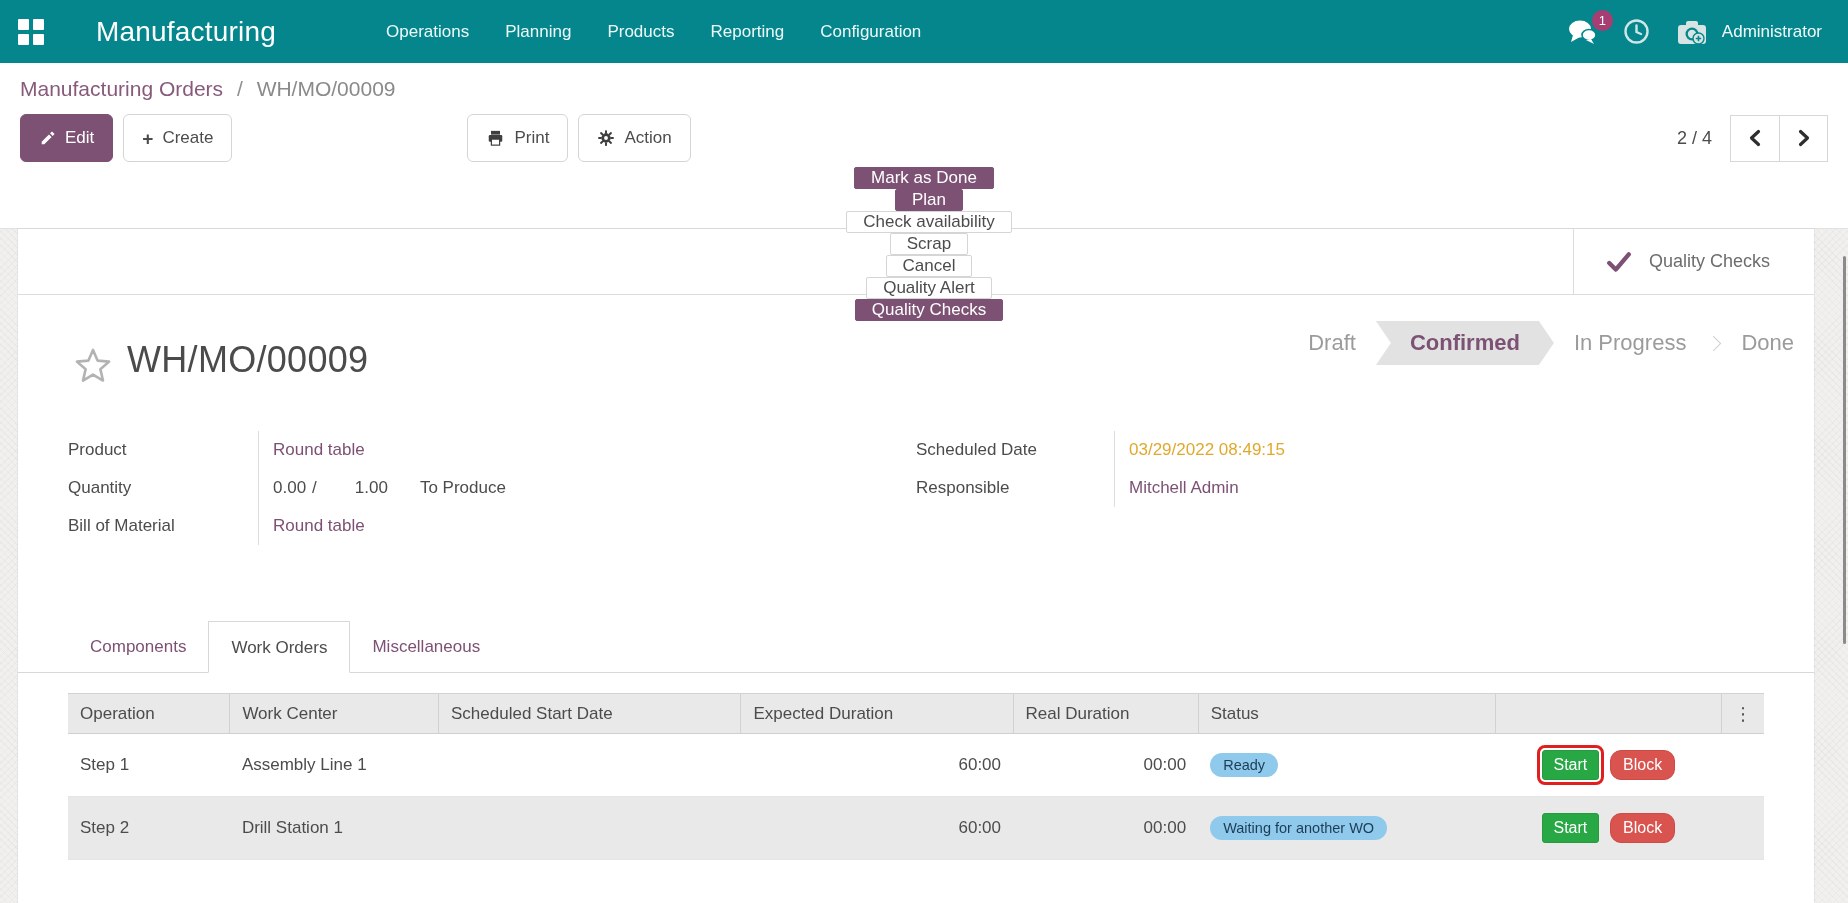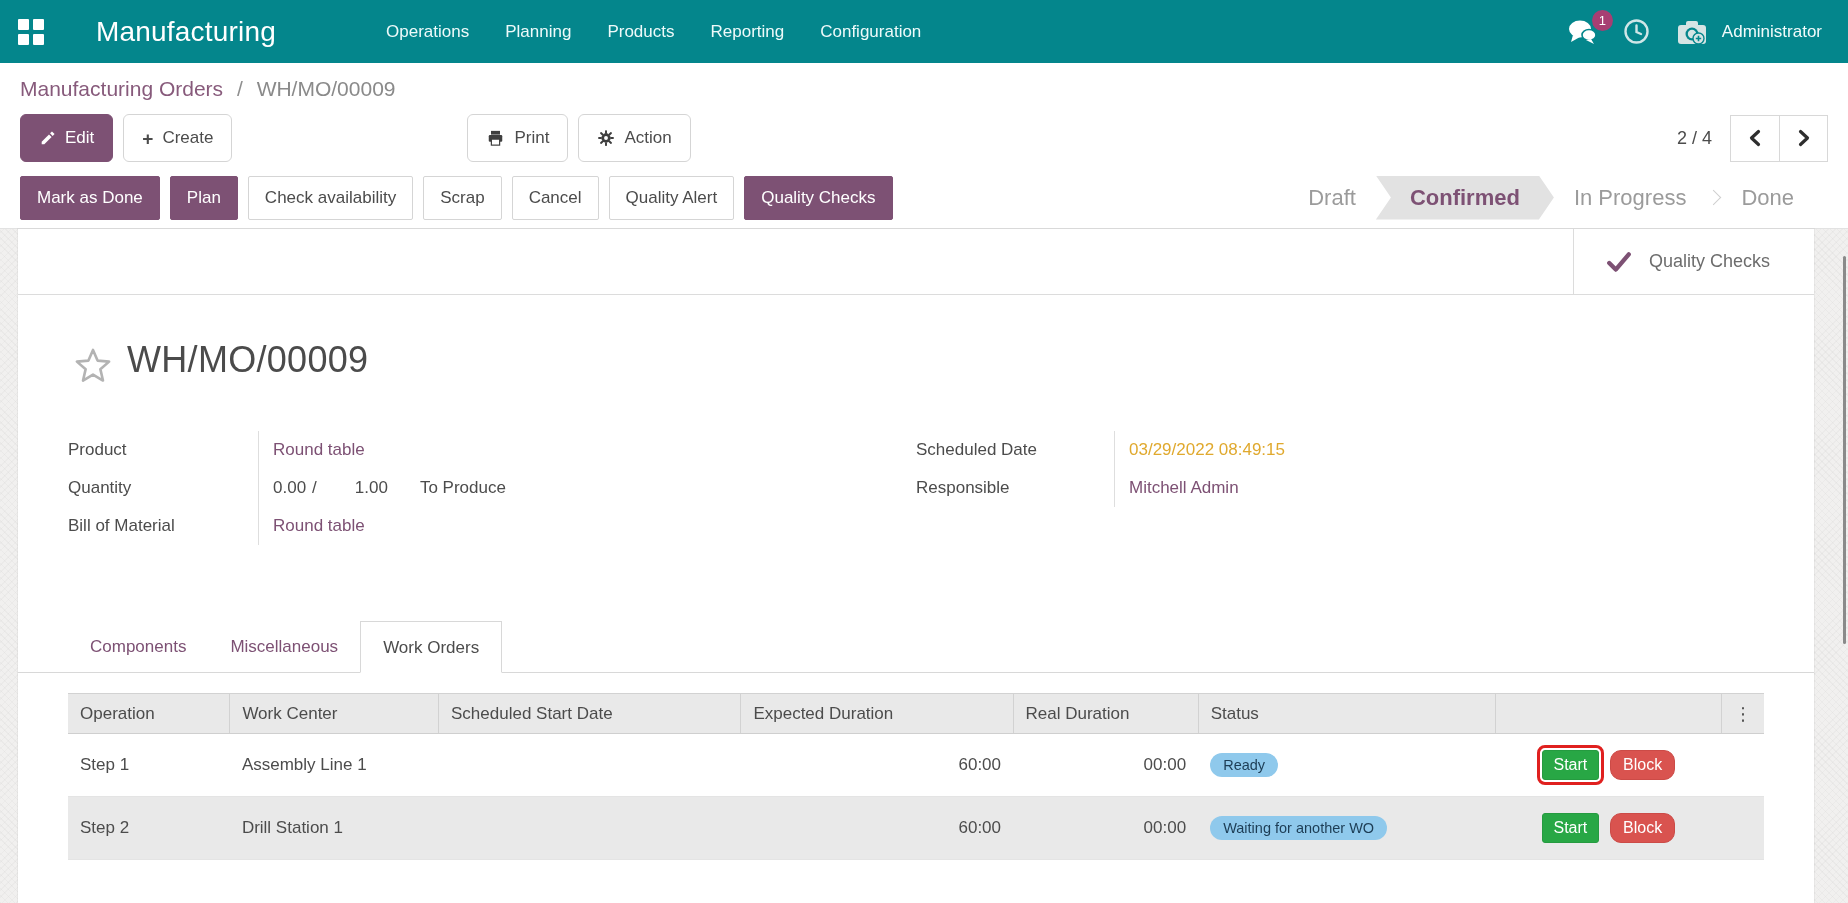--- a/index.html
+++ b/index.html
@@ -43,21 +43,21 @@
   .btn-primary { background:#7d5174; border-color:#7d5174; color:#fff; }
   .plus-glyph { font-size:19px; font-weight:700; line-height:1; }
   .group-sep { width:235px; }
   .btn + .btn { margin-left:10px; }
   .pager { margin-left:auto; display:flex; align-items:center; }
   .pager-count { font-size:18px; color:#4c4c4c; margin-right:18px; }
   .pager-btns { display:flex; border:1px solid #d8d8d8; height:47px; background:#fff; }
   .pager-btn { width:48px; display:flex; align-items:center; justify-content:center; cursor:pointer; }
   .pager-btn + .pager-btn { border-left:1px solid #d8d8d8; }
 
-  .action-row { height:62px; display:flex; align-items:center; padding:0 20px; background:#fff; border-bottom:1px solid #e2e2e2; }
+  .action-row { height:62px; display:flex; align-items:center; padding:0 20px; background:#fff; border-bottom:1px solid #e2e2e2;flex-direction:column; }
   .abtn { height:44px; padding:0 16px; font-size:17px; border:1px solid #d5d5d5; background:#fff;
           color:#4c4c4c; cursor:pointer; border-radius:2px; }
   .abtn + .abtn { margin-left:10px; }
   .abtn.purple { background:#7d5174; border-color:#7d5174; color:#fff; }
   .statusbar { margin-left:auto; display:flex; align-items:center; height:44px; margin-right:14px; }
   .step { font-size:22px; color:#9b9b9b; padding:0 20px; line-height:44px; cursor:pointer; white-space:nowrap; }
   .step.active {
     color:#7d5174; font-weight:700; background:#e2e2e2; padding:0 34px;
     clip-path:polygon(0 0, calc(100% - 15px) 0, 100% 50%, calc(100% - 15px) 100%, 0 100%, 15px 50%);
   }
@@ -307,22 +307,22 @@
           <span class="fval">
               <span class="link">Mitchell Admin</span>
             </span>
         </div>
       </div>
     </div>
 
     <div class="notebook">
       <div class="tabs">
         <div class="tab">Components</div>
+        <div class="tab active">Work Orders</div>
         <div class="tab">Miscellaneous</div>
-        <div class="tab active">Work Orders</div>
       </div>
 
       <table class="wo">
         <colgroup>
           <col style="width:9.6%">
             <col style="width:12.4%">
             <col style="width:18%">
           <col style="width:16.2%">
             <col style="width:11%">
             <col style="width:17.6%">

